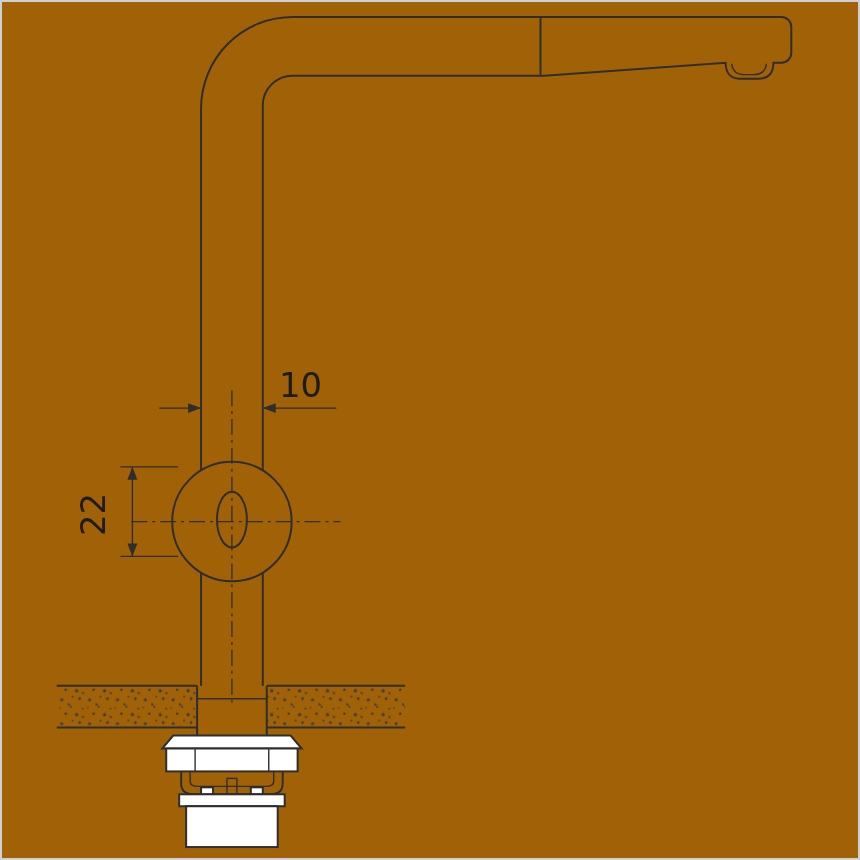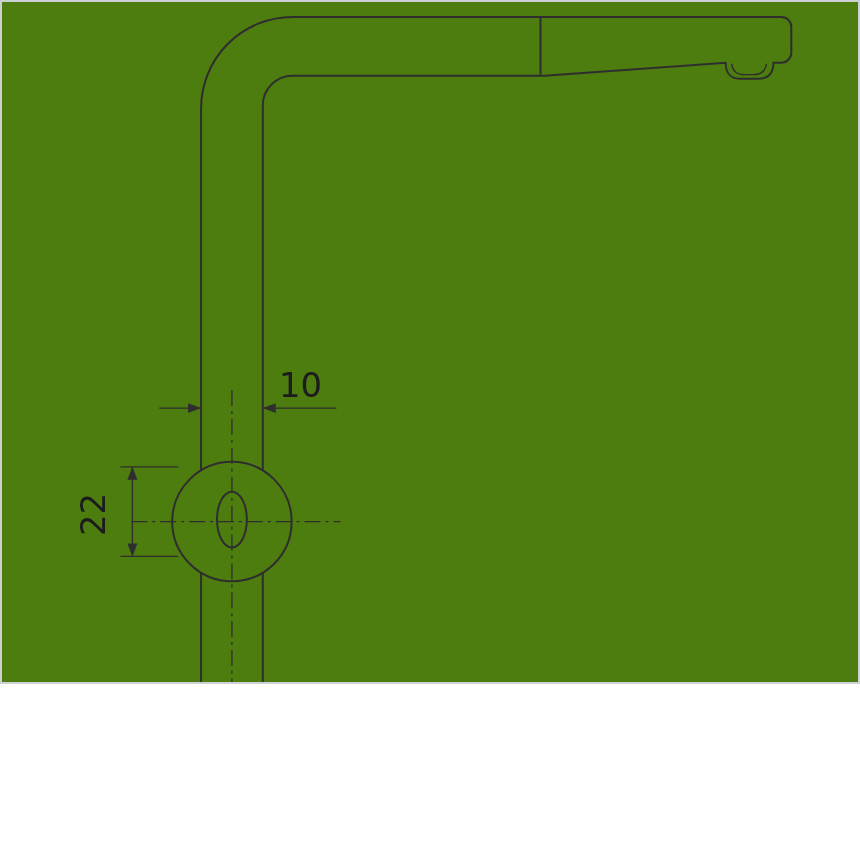--- a/index.html
+++ b/index.html
@@ -4,23 +4,23 @@
 <style>
   html, body {
     margin: 0;
     padding: 0;
     background: #ffffff;
     font-family: "DejaVu Sans", sans-serif;
   }
   .canvas {
     position: relative;
     width: 860px;
-    height: 684px;
+    height: 860px;
     box-sizing: border-box;
-    background: #4d7c0f;
+    background: #a16207;
     border: 2px solid #cdd0d4;
     overflow: hidden;
   }
   svg { display: block; }
   .ln   { stroke: #2e2e2e; stroke-width: 2; fill: none; }
   .lnf  { stroke: #2e2e2e; stroke-width: 2; fill: #ffffff; }
   .thin { stroke: #2e2e2e; stroke-width: 1.4; fill: none; }
   .cl   { stroke: #2e2e2e; stroke-width: 1.3; fill: none; stroke-dasharray: 16 5 3 5; }
   .arrow { fill: #2e2e2e; stroke: none; }
   .dim-text { font: 34px "DejaVu Sans", sans-serif; fill: #1c1c1c; }

